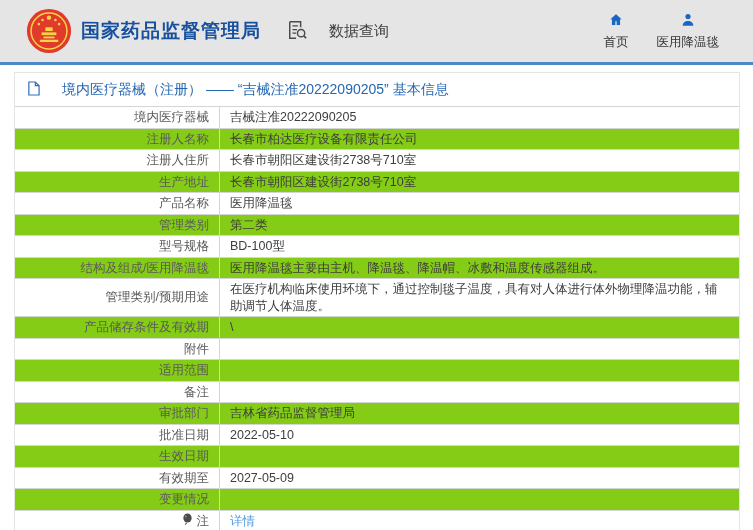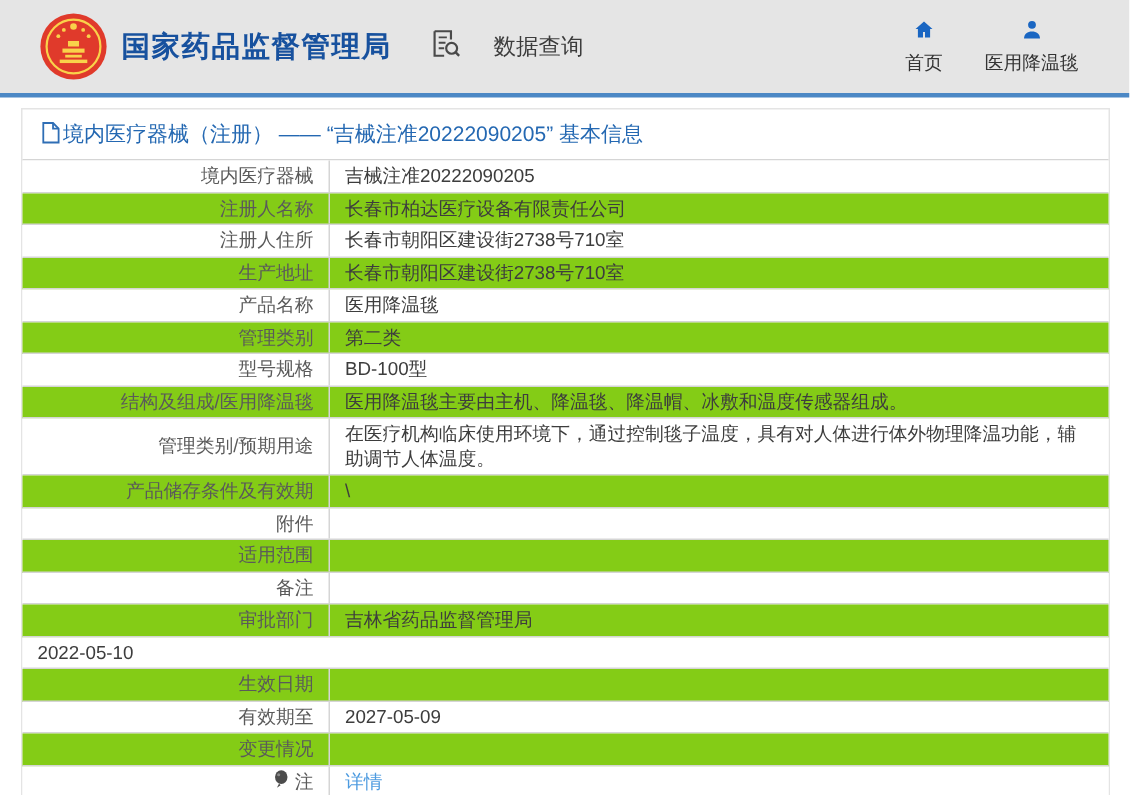--- a/index.html
+++ b/index.html
@@ -16,21 +16,21 @@
     font-size:15px; color:#3c3c3c; cursor:pointer; }
   .nav-right { margin-left:auto; display:flex; gap:28px; padding-right:6px; }
   .nav-item { display:flex; flex-direction:column; align-items:center; gap:3px;
     font-size:12.5px; color:#333; text-decoration:none; cursor:pointer; }
 
   
   .blue-line { height:3px; background:#4c88c5; }
 
   
   .content-box { margin:7px 13px 0 14px; border:1px solid #e4e4e4; background:#fff; }
-  .crumb { display:flex; align-items:center; gap:2px; padding:8px 12px 7px 12px;
+  .crumb { display:flex; align-items:center; gap:22px; padding:8px 12px 7px 12px;
     font-size:14px; color:#2468b2; }
 
   
   .info-table { border-top:1px solid #d5d5d5; }
   .row { display:flex; border-bottom:1px solid #d5d5d5; background:#fff; }
   .row.alt { background:#84cc16; }
   .cell { padding:2px 10px; font-size:12.5px; line-height:16.5px; color:#3d3d3d; }
   .cell.label { flex:0 0 205px; width:205px; border-right:1px solid #d5d5d5;
     color:#5a5a5a; display:flex; justify-content:flex-end; align-items:center; gap:4px; }
   .cell.value { flex:1; min-height:16.5px; }
@@ -158,20 +158,21 @@
       </div>
       <div class="row">
         <div class="cell label">备注</div>
         <div class="cell value"></div>
       </div>
       <div class="row alt">
         <div class="cell label">审批部门</div>
         <div class="cell value">吉林省药品监督管理局</div>
       </div>
       <div class="row">
+        <div class="cell label">批准日期</div>
         <div class="cell value">2022-05-10</div>
       </div>
       <div class="row alt">
         <div class="cell label">生效日期</div>
         <div class="cell value"></div>
       </div>
       <div class="row">
         <div class="cell label">有效期至</div>
         <div class="cell value">2027-05-09</div>
       </div>

